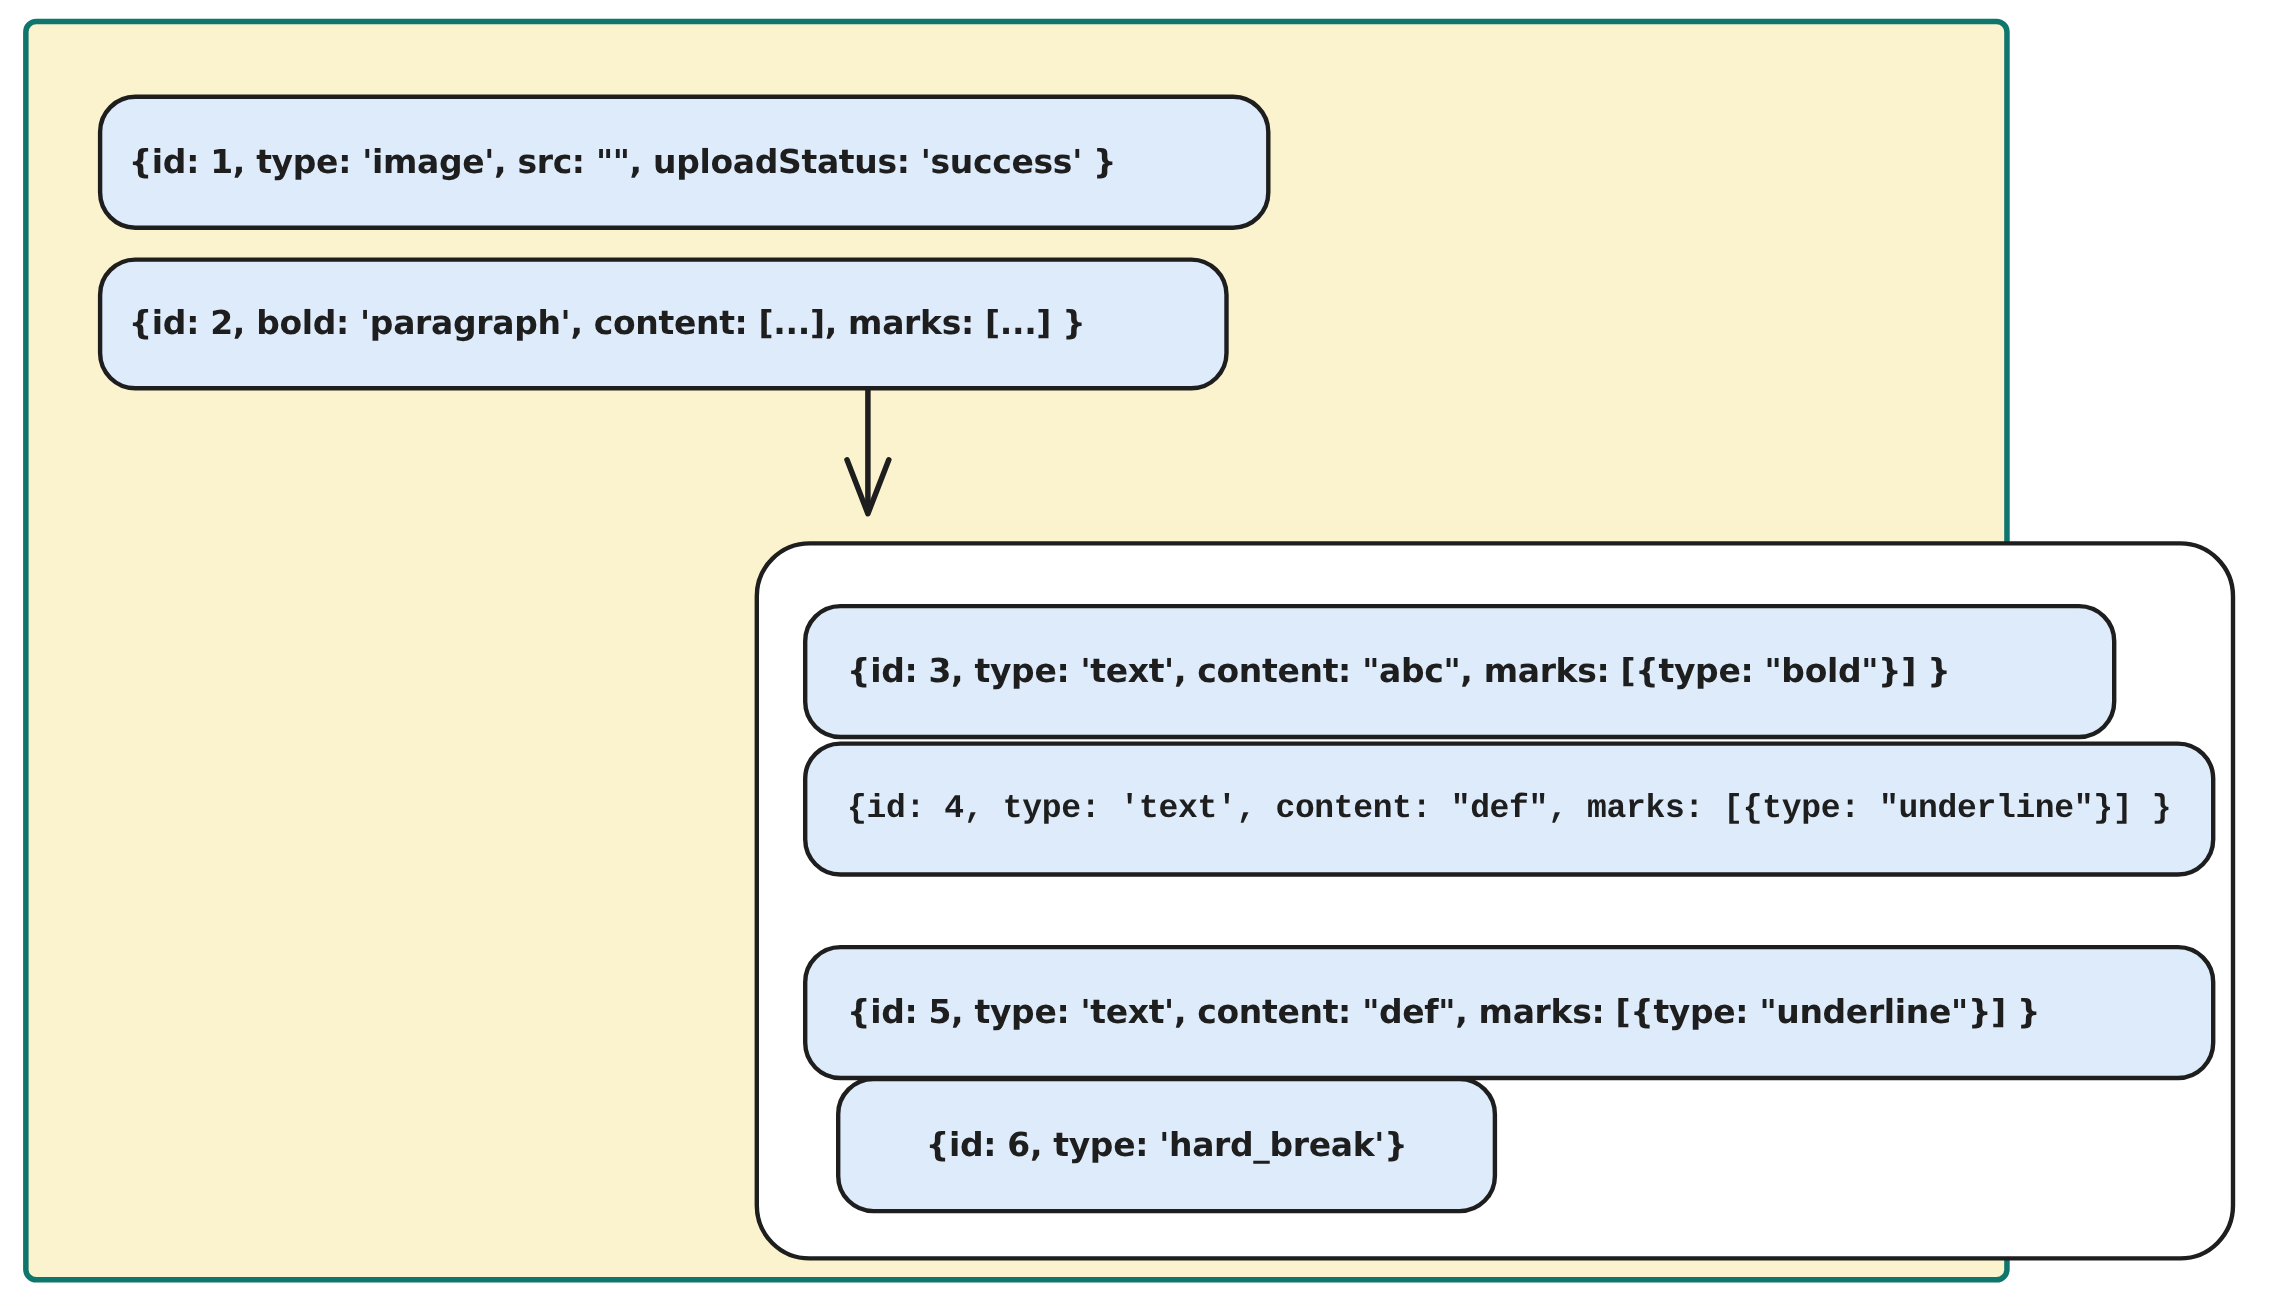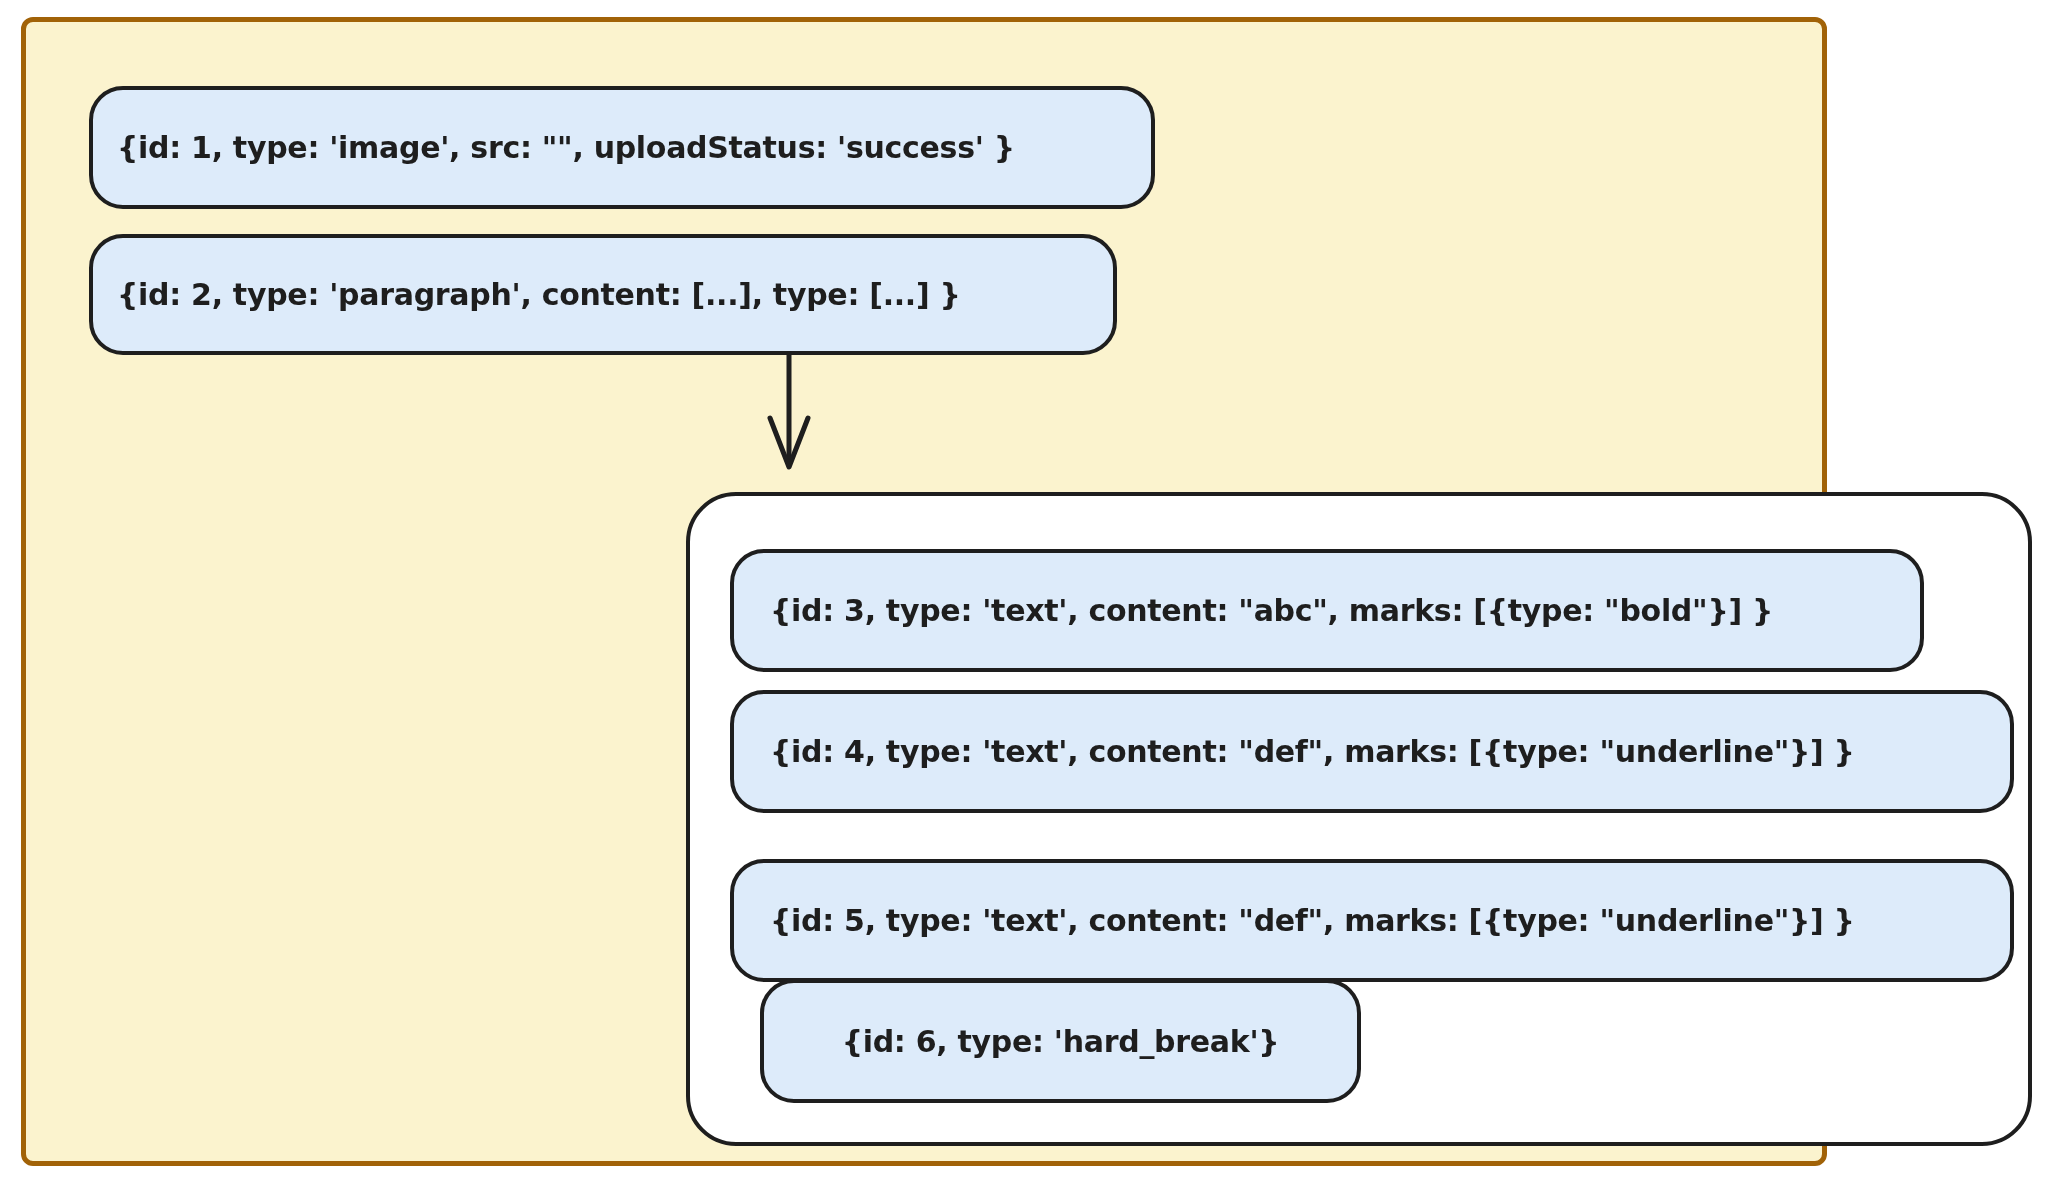--- a/index.html
+++ b/index.html
@@ -16,21 +16,21 @@
     color: #1e1e1e;
     overflow: hidden;
   }
   .outer-box {
     position: absolute;
     left: 21px;
     top: 17px;
     width: 1806px;
     height: 1149px;
     background: #fbf3ce;
-    border: 5px solid #a16207;
+    border: 5px solid #0f766e;
     border-radius: 12px;
     box-sizing: border-box;
   }
   .node {
     position: absolute;
     background: #ddebfa;
     border: 4px solid #1e1e1e;
     border-radius: 34px;
     box-sizing: border-box;
     display: flex;
@@ -48,21 +48,21 @@
     top: 470px;
     width: 1346px;
     height: 654px;
     background: #ffffff;
     border: 4px solid #1e1e1e;
     border-radius: 50px;
     box-sizing: border-box;
   }
   
   .node-3 { left: 40px; top: 30px;  width: 1194px; height: 123px; padding-left: 36px; margin-top: 23px; }
-  .node-4 { left: 40px; top: 194px; width: 1284px; height: 123px; padding-left: 36px; }
+  .node-4 { left: 40px; top: 178px; width: 1284px; height: 123px; padding-left: 36px; font-family: Liberation Mono, monospace; }
   .node-5 { left: 40px; top: 334px; width: 1284px; height: 123px; padding-left: 36px; margin-top: 29px; }
   .node-6 { left: 42px; top: 483px; width: 601px;  height: 124px; justify-content: center; padding-left: 0; margin-left: 28px; }
   .arrow-svg {
     position: absolute;
     left: 718px;
     top: 328px;
     width: 92px;
     height: 126px;
   }
 </style>
@@ -71,21 +71,21 @@
 
 <div class="canvas">
 
   <div class="outer-box">
 
     <div class="node node-1">
       <span>{id: 1, type: 'image', src: "", uploadStatus: 'success' }</span>
     </div>
 
     <div class="node node-2">
-      <span>{id: 2, type: 'paragraph', content: [...], type: [...] }</span>
+      <span>{id: 2, bold: 'paragraph', content: [...], marks: [...] }</span>
     </div>
 
     <svg class="arrow-svg" viewBox="0 0 92 126">
       <line x1="45" y1="4" x2="45" y2="110" stroke="#1e1e1e" stroke-width="5" stroke-linecap="round"></line>
       <polyline points="26,68 45,117 64,68" fill="none" stroke="#1e1e1e" stroke-width="5" stroke-linecap="round" stroke-linejoin="round"></polyline>
     </svg>
 
     <div class="children-container">
 
       <div class="node node-3">

